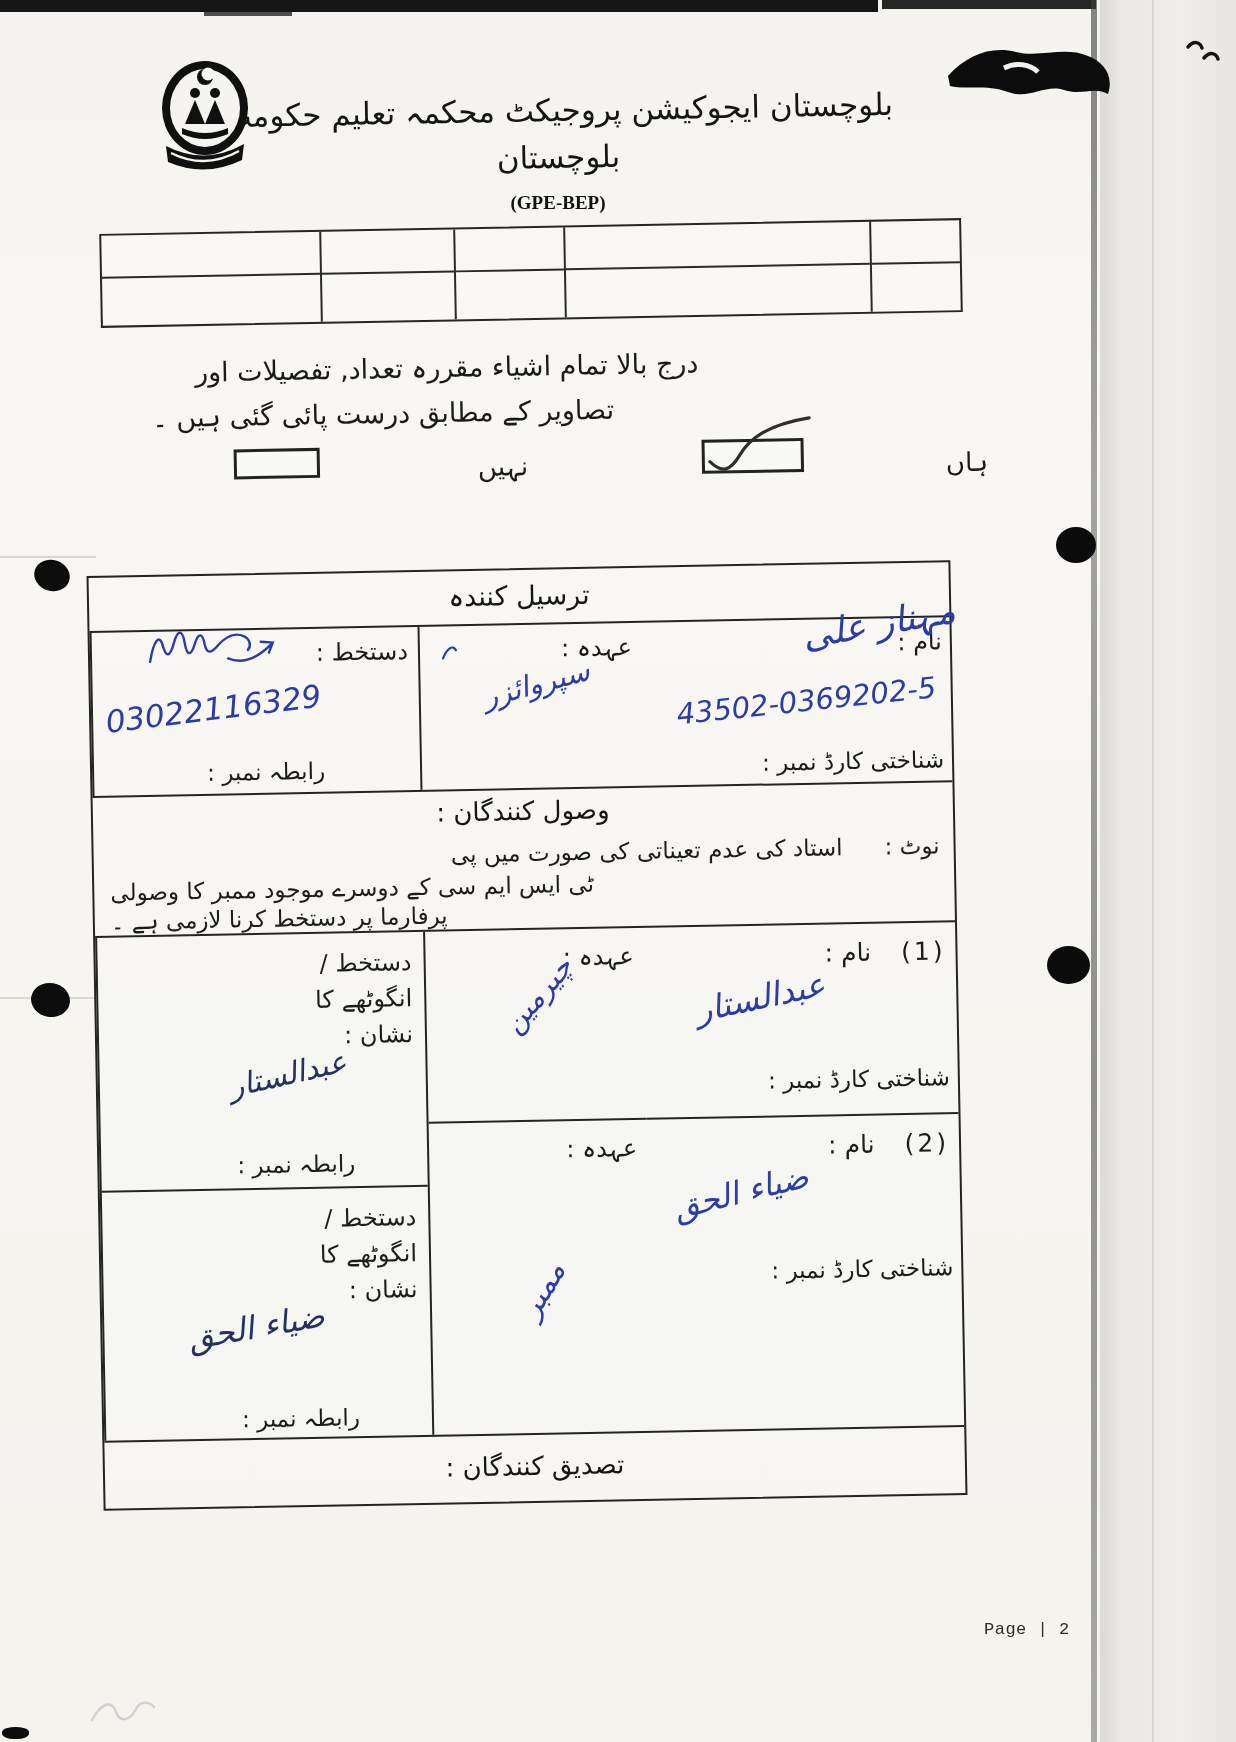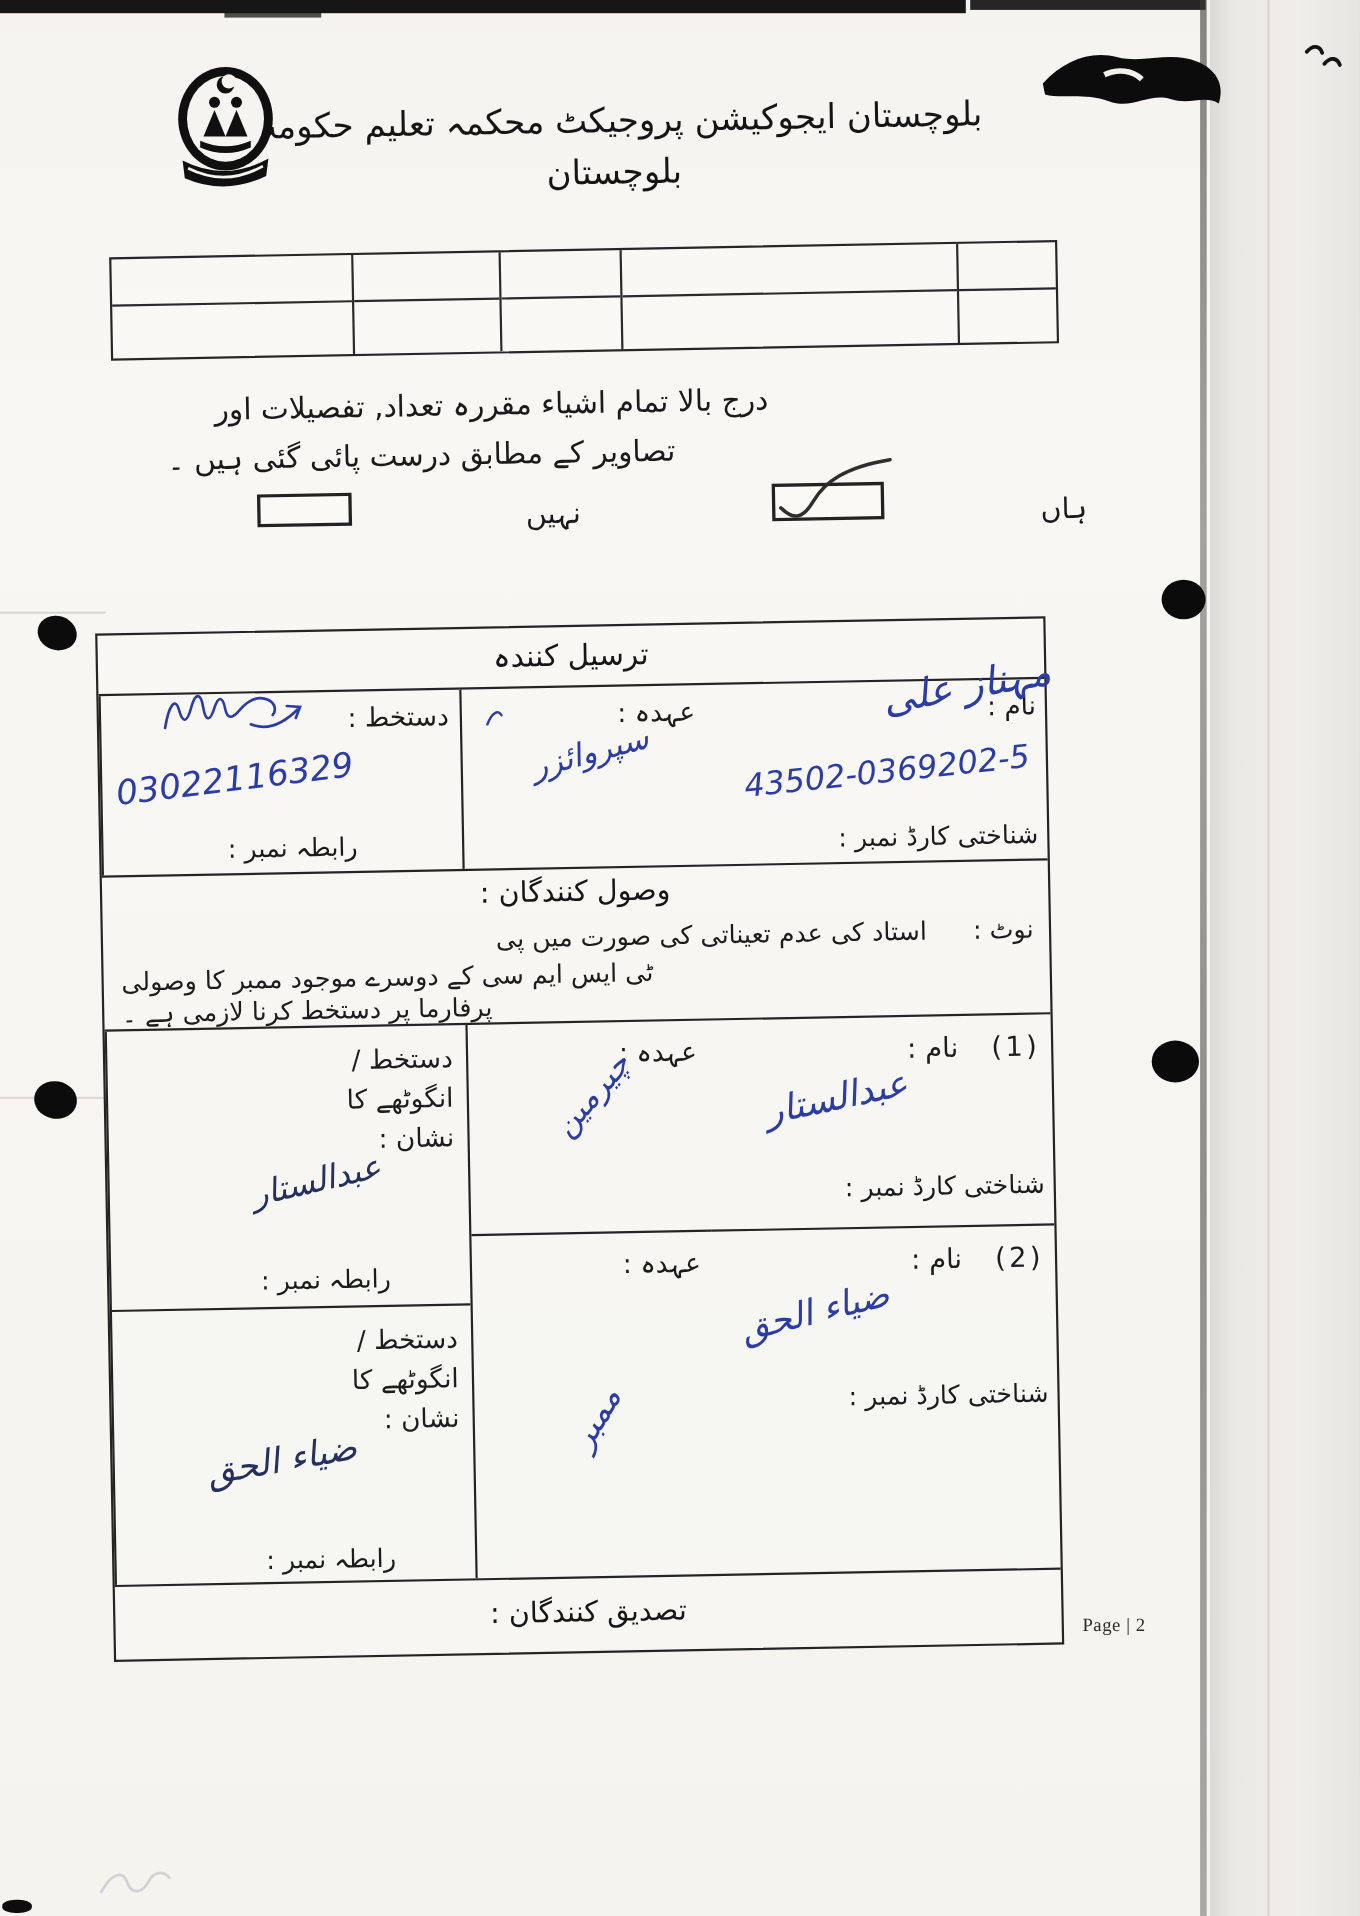--- a/index.html
+++ b/index.html
@@ -93,21 +93,21 @@
   .p-name { width:312px; }
   .p-desig { width:220px; }
   .p-sig { flex:1; }
   .p-cell { position:relative; width:100%; border-bottom:2.5px solid #242424; }
   .p-cell:last-child { border-bottom:none; }
   .name-line { position:absolute; top:14px; right:10px; display:flex; direction:rtl; gap:30px;
     font-size:25px; letter-spacing:3px; }
   .sig-lines { position:absolute; top:12px; right:12px; text-align:right; direction:rtl;
     font-size:24px; letter-spacing:2.5px; line-height:36px; }
   .row-verify { height:66px; }
-  .page-num { left:984px; top:1468px; font-family:Liberation Serif, serif;
+  .page-num { left:984px; top:1620px; font-family:Liberation Mono, monospace;
     font-size:17px; color:#2b2b2b; letter-spacing:.5px; }
 
   svg.sig { position:absolute; overflow:visible; }
   .smudge { left:86px; top:1690px; width:74px; height:44px; opacity:.32; }
 </style>
 </head>
 <body>
 
 <div class="scan">
 
@@ -145,20 +145,21 @@
     <path d="M27,66 L37,42 L47,66 Z" fill="#101010"></path>
     <path d="M47,66 L57,42 L67,66 Z" fill="#101010"></path>
     <path d="M24,70 Q47,80 70,70 L70,76 Q47,86 24,76 Z" fill="#101010"></path>
     <path d="M8,88 Q47,108 86,86 L84,102 Q47,120 10,104 Z" fill="#101010"></path>
     <path d="M13,95 Q47,112 81,93" stroke="#f5f4f0" stroke-width="2.5" fill="none"></path>
   </svg>
   <div class="abs title-wrap tilt">
     <div class="title-l1">بلوچستان ایجوکیشن پروجیکٹ محکمہ تعلیم حکومت</div>
     <div class="title-l2">بلوچستان</div>
   </div>
+  <div class="abs gpe">(GPE-BEP)</div>
 
   <div class="abs empty-table tilt">
     <div class="empty-col" style="width:218px"></div>
     <div class="empty-col" style="width:134px"></div>
     <div class="empty-col" style="width:110px"></div>
     <div class="empty-col" style="width:306px"></div>
     <div class="empty-col" style="flex:1"></div>
   </div>
 
   <div class="abs stmt stmt1 tilt">درج بالا تمام اشیاء مقررہ تعداد, تفصیلات اور</div>

